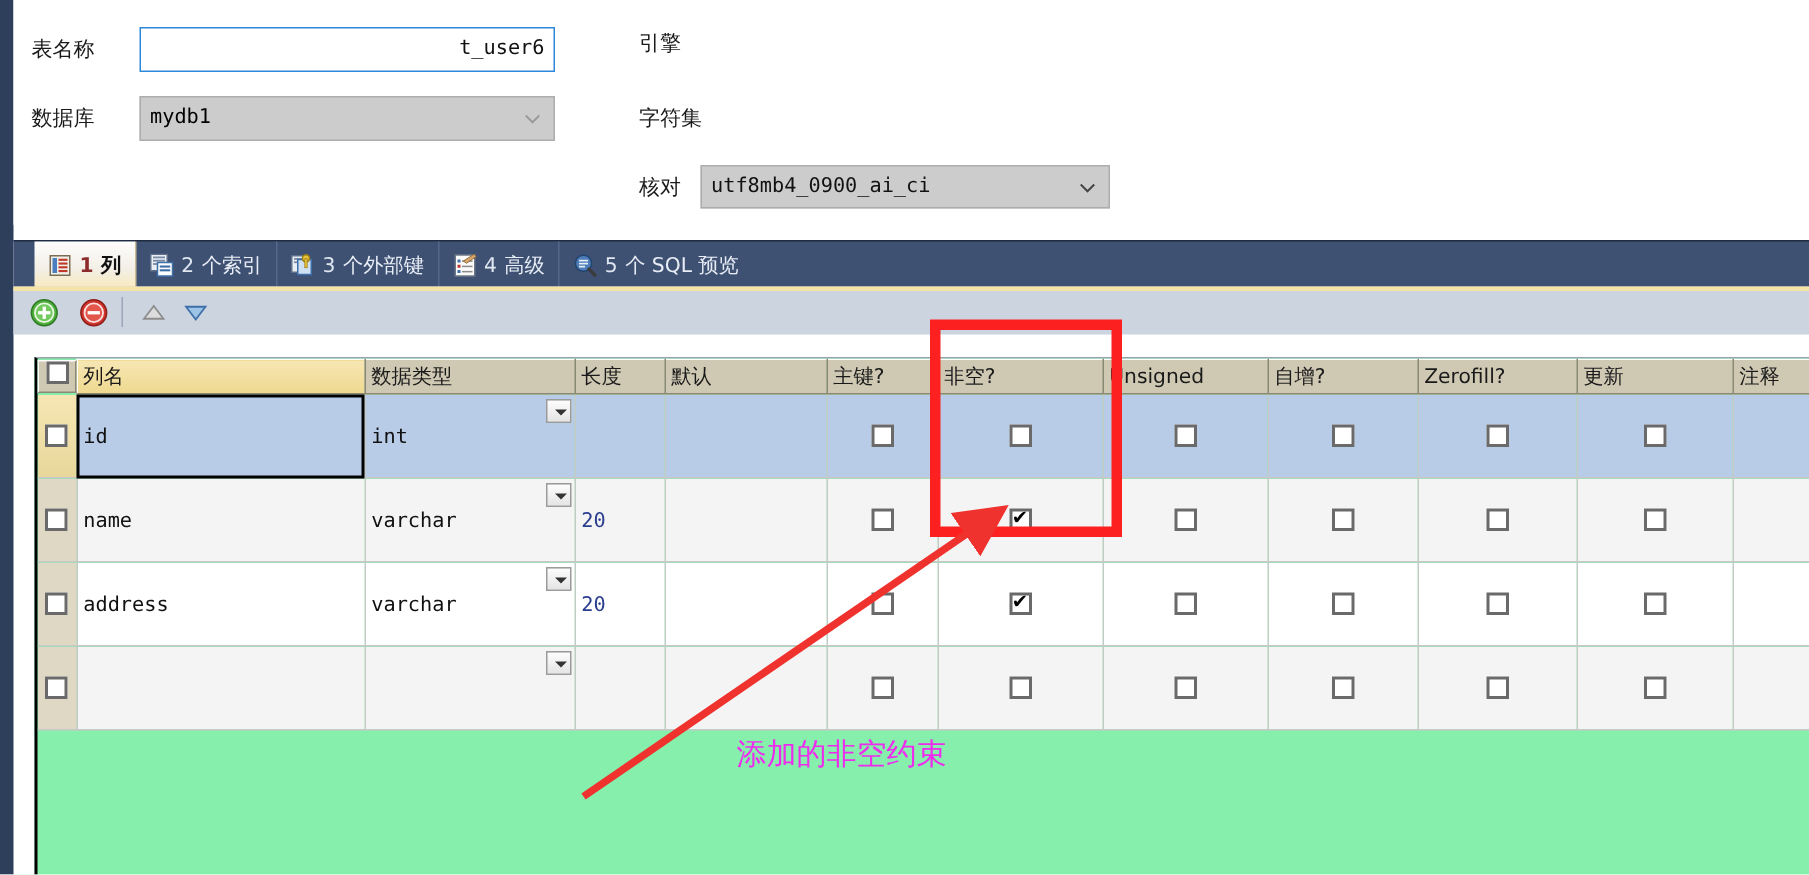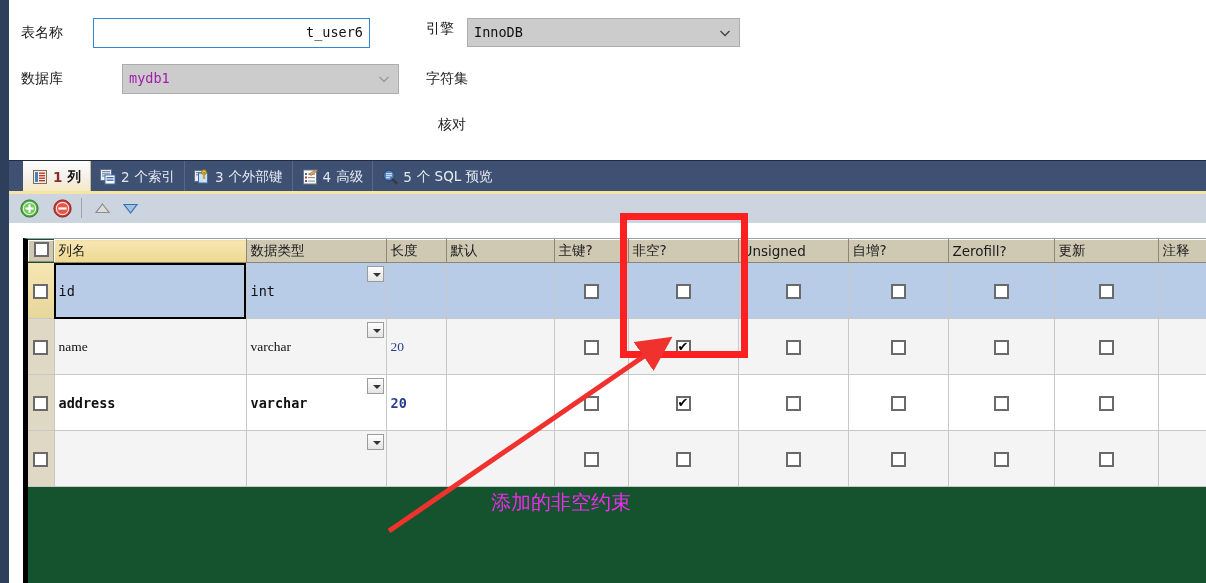--- a/index.html
+++ b/index.html
@@ -46,21 +46,21 @@
     position: absolute;
     box-sizing: border-box;
     background: #cccccc;
     border: 1px solid #adadad;
     font-family: "DejaVu Sans Mono", monospace;
     font-size: 13.5px;
     color: #111;
     padding: 3px 6px;
     line-height: 20px;
   }
-  .combo.disabled { color: #a21caf; background: #cccccc; margin-left: 29px; }
+  .combo.disabled { color: #000000; background: #cccccc; }
   .combo .chev, .txtbox .chev {
     position: absolute; right: 8px; top: 50%;
     transform: translateY(-50%);
     width: 12px; height: 12px;
   }
   .chev svg { display:block; }
 
   
   .tabstrip {
     position: absolute; left: 9px; top: 160px;
@@ -97,22 +97,22 @@
     background: #ccd4e0;
     border-top: 3px solid #f6e3a8;
   }
   .tbtn { position:absolute; top:5px; width:19px; height:19px; cursor:pointer; }
   .divider { position:absolute; top:4px; width:1px; height:20px; background:#9aa6b8; }
 
   
   .gridwrap {
     position:absolute; left:23px; top:238px;
     width: 1183px; height: 345px;
-    background:#14532d;
-    border-left: 5px solid #000000;
+    background:#86efac;
+    border-left: 2px solid #000000;
     border-top: 1px solid #9aa3b0;
     box-sizing: border-box;
     overflow: hidden;
   }
   table.grid { border-collapse: collapse; table-layout: fixed; width: 1256px; }
   table.grid th {
     background: #cfc9b4;
     border: 1px solid #ffffff;
     border-right: 1px solid #8d8873;
     border-bottom: 1px solid #8d8873;
@@ -132,22 +132,22 @@
     border-bottom: 1px solid #c8c8c8;
     height: 23px;
     font-family: "DejaVu Sans Mono", monospace;
     font-size: 13.5px;
     color: #111;
     padding: 16px 4px;
     white-space: nowrap;
     position: relative;
   }
   tr.r-sel td { background:#b8cce8; }
-  tr.r-alt td { background:#f4f4f4;font-family:Liberation Serif, serif; }
-  tr.r-white td { background:#ffffff;font-weight:bold; }
+  tr.r-alt td { background:#f4f4f4; }
+  tr.r-white td { background:#ffffff; }
   td.cbcell { text-align:center; padding:0; }
   td.rowsel { background:#ded8c4 !important; text-align:center; padding:0; width:26px; }
   tr.r-sel td.rowsel { background: linear-gradient(to bottom,#f6e6b4,#e8d79a) !important; }
 
   .cb {
     display:inline-block; width:15px; height:15px; box-sizing:border-box;
     border:2px solid #6a6a6a; background:#ffffff; position:relative;
     vertical-align:middle;
   }
   .cb.checked::after {
@@ -202,32 +202,32 @@
     <div class="combo disabled" style="left:84px; top:64px; width:277px; height:30px;">
       <span>mydb1</span>
       <span class="chev">
         <svg viewBox="0 0 12 12">
             <path d="M1.5 4 L6 8.5 L10.5 4" fill="none" stroke="#9b9b9b" stroke-width="1.3"></path>
           </svg>
       </span>
     </div>
 
     <div class="lbl" style="left:417px; top:20px;">引擎</div>
-    <div class="combo" style="left:458px; top:18px; width:273px; height:29px;">
-      <span>InnoDB</span>
+
+    <div class="lbl" style="left:417px; top:70px;">字符集</div>
+
+    <div class="lbl" style="left:417px; top:116px;">核对</div>
+    <div class="combo" style="left:458px; top:110px; width:273px; height:29px;">
+      <span>utf8mb4_0900_ai_ci</span>
       <span class="chev">
         <svg viewBox="0 0 12 12">
             <path d="M1.5 4 L6 8.5 L10.5 4" fill="none" stroke="#444" stroke-width="1.3"></path>
           </svg>
       </span>
     </div>
-
-    <div class="lbl" style="left:417px; top:70px;">字符集</div>
-
-    <div class="lbl" style="left:429px; top:116px;">核对</div>
   </div>
 
   <div class="tabstrip">
     <div class="tabs">
 
       <div class="tab active">
         <span class="tabicon">
           <svg width="16" height="16" viewBox="0 0 16 16">
             <rect x="1.5" y="1.5" width="13" height="13" fill="#f2efe6" stroke="#7a6f55"></rect>
             <rect x="3" y="3" width="3" height="10" fill="#4a7fc1"></rect>

